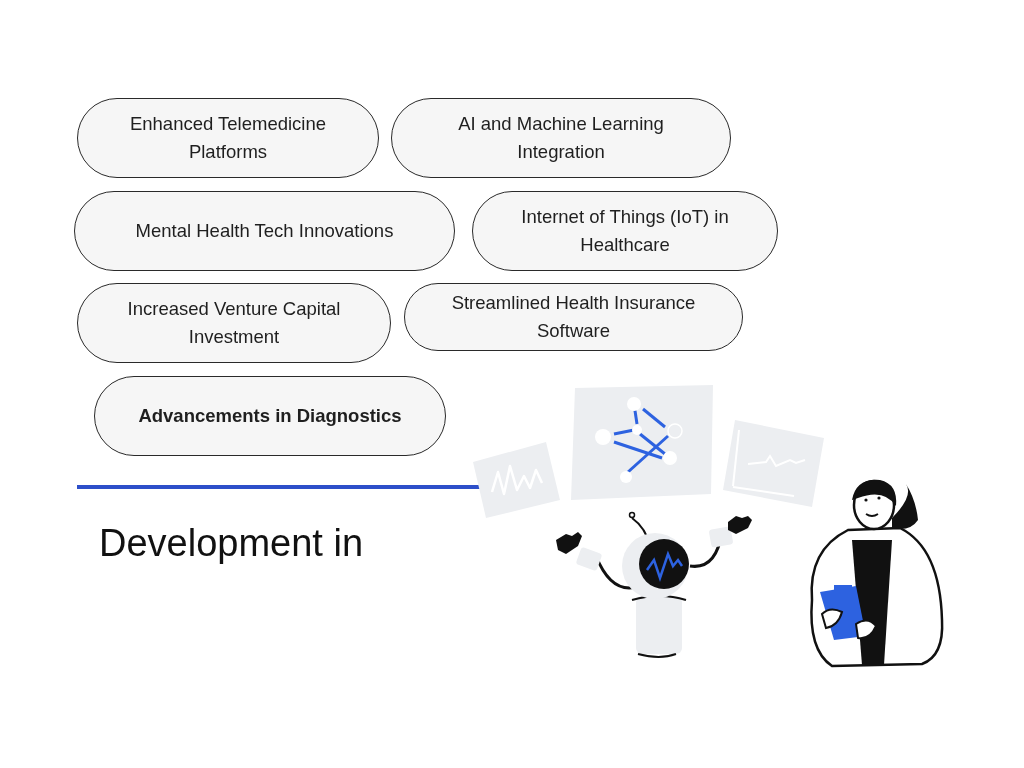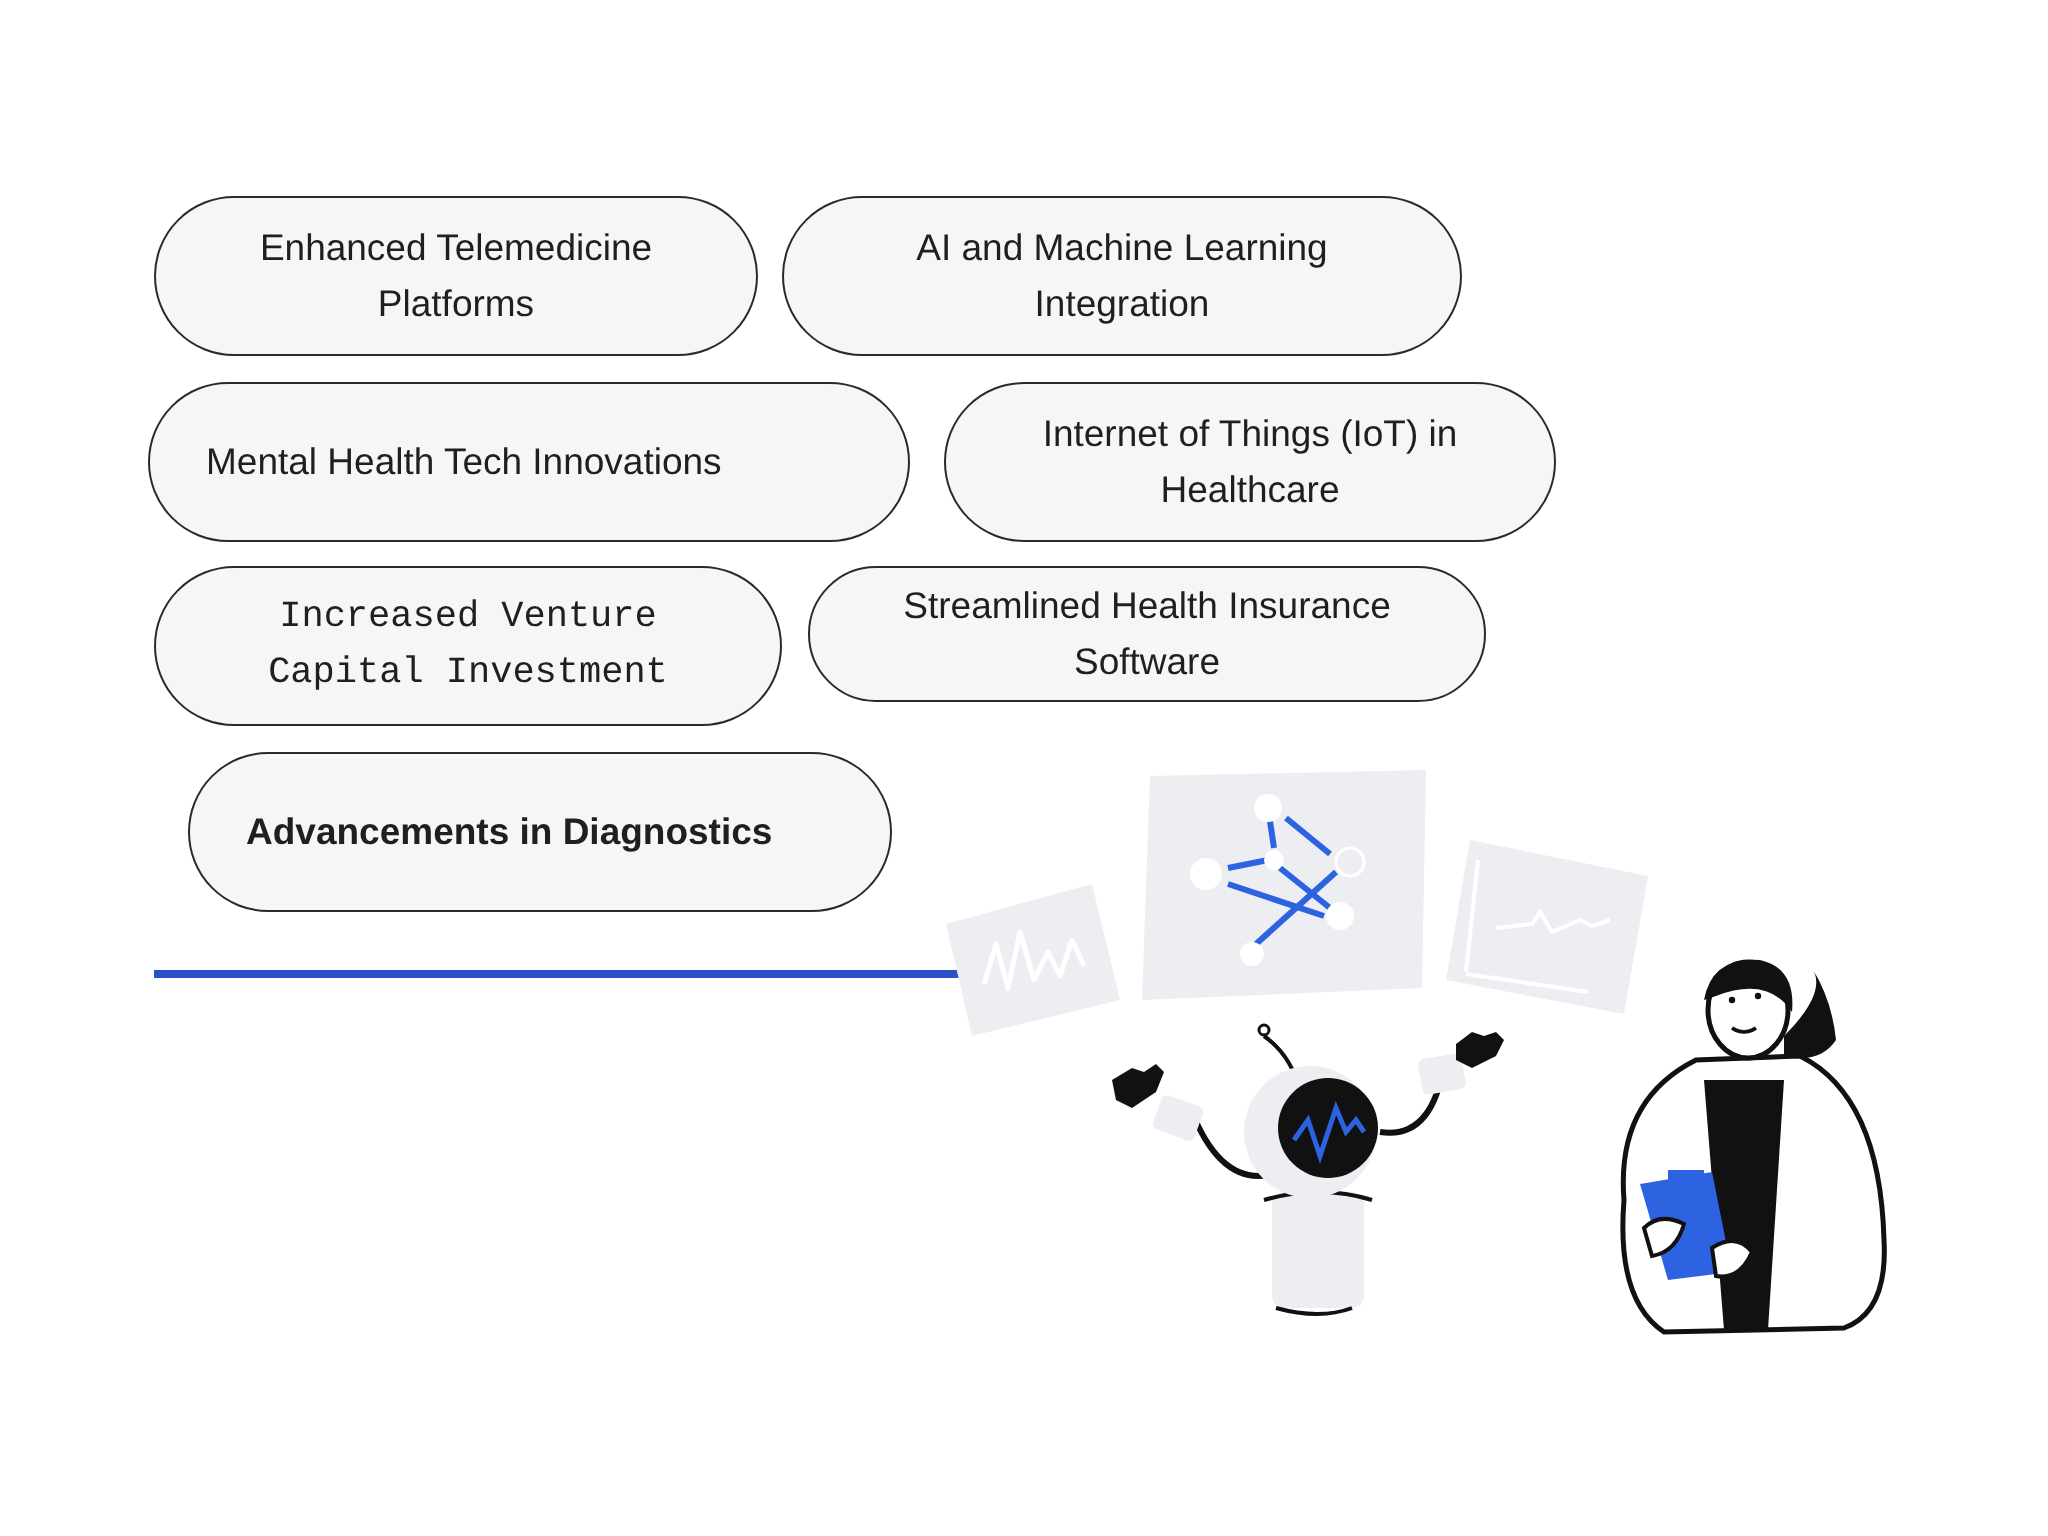--- a/index.html
+++ b/index.html
@@ -1,20 +1,20 @@
 <!DOCTYPE html>
 <html><head>
   <meta charset="utf-8">
   <style>
     html, body { margin: 0; padding: 0; background: #ffffff; }
     body { width: 1024px; height: 768px; position: relative; overflow: hidden;
            font-family: "Liberation Sans", "DejaVu Sans", sans-serif; color: #1a1a1a; }
     .pill { position: absolute; box-sizing: border-box; border: 1.3px solid #2a2a2a;
             border-radius: 40px; background: #f6f6f6; display: flex; align-items: center;
-            text-align: center; font-size: 18.5px; line-height: 28px;
+            justify-content: center; text-align: center; font-size: 18.5px; line-height: 28px;
             color: #1f1f1f; padding: 0 28px; }
     .rule { position: absolute; left: 77px; top: 485px; width: 405px; height: 4px; background: #2d4fc9; }
     .title { position: absolute; left: 99px; top: 520px; font-size: 38px; line-height: 47px;
              color: #111; font-weight: 400; }
     .title span { display: block; }
     .illus { position: absolute; left: 460px; top: 375px; width: 520px; height: 310px; }
   </style>
 </head>
 <body>
 
@@ -23,33 +23,34 @@
 </div>
 <div class="pill" style="left:391px; top:98px; width:340px; height:80px;">
   <span>AI and Machine Learning Integration</span>
 </div>
 <div class="pill" style="left:74px; top:191px; width:381px; height:80px;">
   <span>Mental Health Tech Innovations</span>
 </div>
 <div class="pill" style="left:472px; top:191px; width:306px; height:80px;">
   <span>Internet of Things (IoT) in Healthcare</span>
 </div>
-<div class="pill" style="left:77px; top:283px; width:314px; height:80px;font-family:Liberation Mono, monospace;">
+<div class="pill" style="left:77px; top:283px; width:314px; height:80px;">
   <span>Increased Venture Capital Investment</span>
 </div>
 <div class="pill" style="left:404px; top:283px; width:339px; height:68px;">
   <span>Streamlined Health Insurance Software</span>
 </div>
 <div class="pill" style="left:94px; top:376px; width:352px; height:80px;font-weight:bold;">
   <span>Advancements in Diagnostics</span>
 </div>
 
 <div class="rule"></div>
 
 <div class="title">
+  <span>Development in</span>
 </div>
 
 <svg class="illus" viewBox="460 375 520 310" xmlns="http://www.w3.org/2000/svg">
 
   <g>
     <polygon points="473,462 546,442 560,500 486,518" fill="#eceef1"></polygon>
     <polyline points="492,492 498,472 504,494 510,466 517,490 524,476 530,488 536,470 542,483" fill="none" stroke="#ffffff" stroke-width="2.5" stroke-linejoin="round"></polyline>
   </g>
 
   <g>

